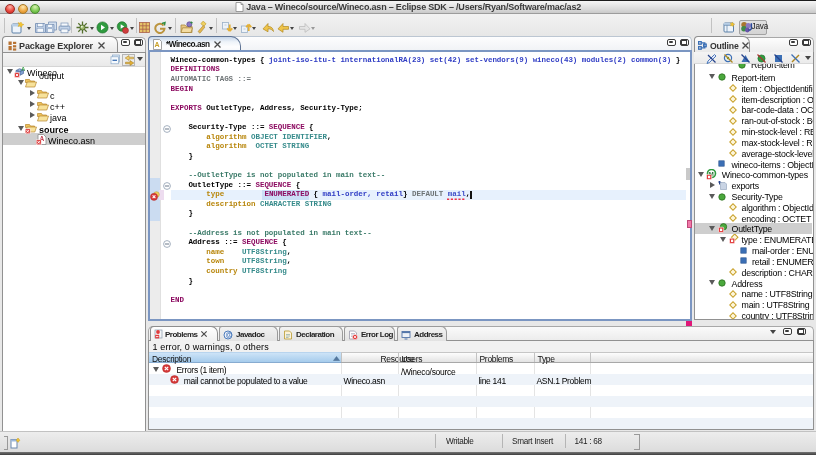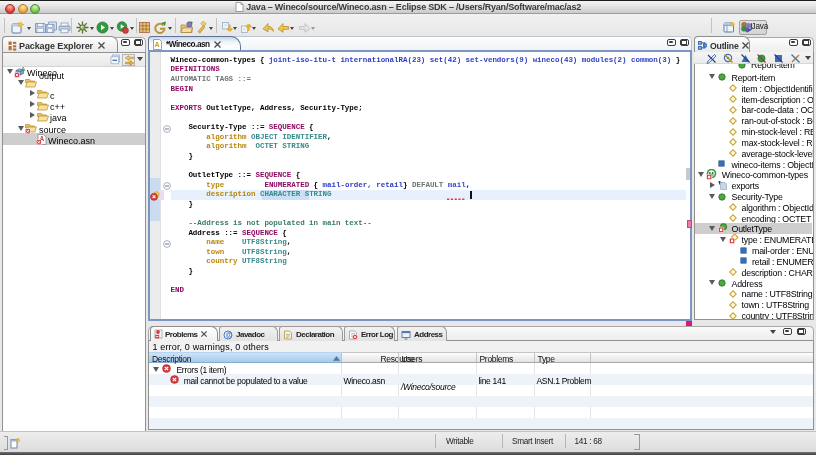--- a/index.html
+++ b/index.html
@@ -265,21 +265,21 @@
         <path d="M0.5 9 l1.7-5 h9.3 l-1.7 5z" fill="#f7e29b" stroke="#b8862e" stroke-width="0.7"></path>
       </svg>
     <div class="trow" style="left:50px;top:113.2px;">java</div>
     <div class="tarr arr-d" style="left:17.5px;top:125.6px;"></div>
     <svg class="abs" style="left:25px;top:123.2px" width="12" height="11" viewBox="0 0 12 11">
         <path d="M0.5 1.5 h4 l1 1.5 h4 v1.5 h-9z" fill="#eec25a" stroke="#b8862e" stroke-width="0.7"></path>
         <path d="M0.5 9 l1.7-5 h9.3 l-1.7 5z" fill="#f7e29b" stroke="#b8862e" stroke-width="0.7"></path>
         <rect x="0.2" y="5.8" width="5" height="5" fill="#d44" stroke="#fff" stroke-width="0.5"></rect>
         <path d="M1.5 7.1 l2.4 2.4 m0-2.4 l-2.4 2.4" stroke="#fff" stroke-width="0.9"></path>
       </svg>
-    <div class="trow" style="left:39px;top:124.6px;">source</div>
+    <div class="trow" style="left:39px;top:124.6px;font-weight:bold;">source</div>
     <svg class="abs" style="left:36px;top:134px" width="12" height="11" viewBox="0 0 12 11">
         <path d="M2 0.5 h5.5 l2.5 2.5 v7.5 h-8z" fill="#fff" stroke="#8a8a8a" stroke-width="0.8"></path>
         <text x="3.4" y="7.3" font-size="6.5" font-weight="bold" fill="#c03a4c" font-family="Liberation Sans">A</text>
         <rect x="0.2" y="5.8" width="5" height="5" fill="#d44" stroke="#fff" stroke-width="0.5"></rect>
         <path d="M1.5 7.1 l2.4 2.4 m0-2.4 l-2.4 2.4" stroke="#fff" stroke-width="0.9"></path>
       </svg>
     <div class="trow" style="left:48px;top:135.9px;">Wineco.asn</div>
   </div>
 </div>
 
@@ -337,20 +337,21 @@
 <span class="gy">AUTOMATIC TAGS ::=</span>
 <span class="kw">BEGIN</span>
 
 <span class="kw">EXPORTS</span> OutletType, Address, Security-Type;
 
     Security-Type ::= <span class="kw">SEQUENCE</span> {
         <span class="fd">algorithm</span> <span class="ty">OBJECT IDENTIFIER</span>,
         <span class="fd">algorithm</span>  <span class="ty">OCTET STRING</span>
     }
 
+    <span class="cm">--OutletType is not populated in main text--</span>
     OutletType ::= <span class="kw">SEQUENCE</span> {
         <span class="fd">type</span>         <span class="kw">ENUMERATED</span> { <span class="bl">mail-order, retail</span>} <span class="gy">DEFAULT</span> <span class="mail">mail</span>,
         <span class="fd">description</span> <span class="ty">CHARACTER STRING</span>
     }
 
     <span class="cm">--Address is not populated in main text--</span>
     Address ::= <span class="kw">SEQUENCE</span> {
         <span class="fd">name</span>    <span class="ty">UTF8String</span>,
         <span class="fd">town</span>    <span class="ty">UTF8String</span>,
         <span class="fd">country</span> <span class="ty">UTF8String</span>
@@ -492,21 +493,21 @@
         <circle cx="4" cy="4" r="3.2" fill="#4aa83c" stroke="#2c7020" stroke-width="0.8"></circle>
       </svg>
     <div class="trow" style="left:37.5px;top:226.6px;">Address</div>
     <svg class="abs" style="left:35px;top:237.9px" width="8" height="8" viewBox="0 0 8 8">
         <rect x="1.7" y="1.7" width="4.6" height="4.6" transform="rotate(45 4 4)" fill="#fdf6dc" stroke="#c8a028" stroke-width="1"></rect>
       </svg>
     <div class="trow" style="left:47.5px;top:237.4px;">name : UTF8String</div>
     <svg class="abs" style="left:35px;top:248.7px" width="8" height="8" viewBox="0 0 8 8">
         <rect x="1.7" y="1.7" width="4.6" height="4.6" transform="rotate(45 4 4)" fill="#fdf6dc" stroke="#c8a028" stroke-width="1"></rect>
       </svg>
-    <div class="trow" style="left:47.5px;top:248.2px;">town : UTF8String</div>
+    <div class="trow" style="left:47.5px;top:248.2px;">main : UTF8String</div>
     <svg class="abs" style="left:35px;top:259.5px" width="8" height="8" viewBox="0 0 8 8">
         <rect x="1.7" y="1.7" width="4.6" height="4.6" transform="rotate(45 4 4)" fill="#fdf6dc" stroke="#c8a028" stroke-width="1"></rect>
       </svg>
     <div class="trow" style="left:47.5px;top:259.0px;">country : UTF8String</div>
     <div class="abs" style="left:0px;top:0px;width:119px;height:11px;background:linear-gradient(#f4f4f4,#ebebeb);border-bottom:1px solid #d8d8d8;"></div>
   </div>
   
   <g id="outicons">
   <svg class="abs" style="left:706px;top:53px" width="11" height="11" viewBox="0 0 11 11">
         <path d="M8.5 1.5 L2 8 l-1 2.5 L3.5 9.5 10 3z" fill="#e8e8f8" stroke="#3b6fb5" stroke-width="0.9"></path>
@@ -621,21 +622,21 @@
       <circle cx="4.5" cy="4.5" r="4" fill="#d63838" stroke="#a82020" stroke-width="0.4"></circle>
       <path d="M2.8 2.8 l3.4 3.4 m0-3.4 L2.8 6.2" stroke="#fff" stroke-width="1.2"></path>
     </svg>
   <div class="prow" style="left:176.5px;top:365px;">Errors (1 item)</div>
   <svg class="abs" style="left:170px;top:375px" width="9" height="9" viewBox="0 0 9 9">
       <circle cx="4.5" cy="4.5" r="4" fill="#d63838" stroke="#a82020" stroke-width="0.4"></circle>
       <path d="M2.8 2.8 l3.4 3.4 m0-3.4 L2.8 6.2" stroke="#fff" stroke-width="1.2"></path>
     </svg>
   <div class="prow" style="left:183.8px;top:376.2px;">mail cannot be populated to a value</div>
   <div class="prow" style="left:343.5px;top:376.2px;">Wineco.asn</div>
-  <div class="prow" style="left:401px;top:382px;font-style:italic;">/Wineco/source</div>
+  <div class="prow" style="left:401px;top:367px;">/Wineco/source</div>
   <div class="prow" style="left:478.5px;top:376.2px;">line 141</div>
   <div class="prow" style="left:536.5px;top:376.2px;">ASN.1 Problem</div>
 </div>
 
 <div id="statusbar">
   <div class="abs" style="left:0;top:431px;width:816px;height:21px;background:linear-gradient(#ededed,#dcdcdc);border-top:1px solid #c2c2c2;box-sizing:border-box;"></div>
   <div class="abs" style="left:0;top:451.5px;width:816px;height:3.5px;background:linear-gradient(#757575,#3e3e3e);"></div>
   <div class="abs" style="left:3.5px;top:436px;width:3.5px;height:12px;border-right:1px solid #999;border-top:1px solid #999;border-bottom:1px solid #999;"></div>
   <svg class="abs" style="left:10px;top:437px" width="11" height="12" viewBox="0 0 11 12">
       <rect x="1" y="2.5" width="6" height="8.5" fill="#fff" stroke="#6a87ad" stroke-width="1"></rect>

